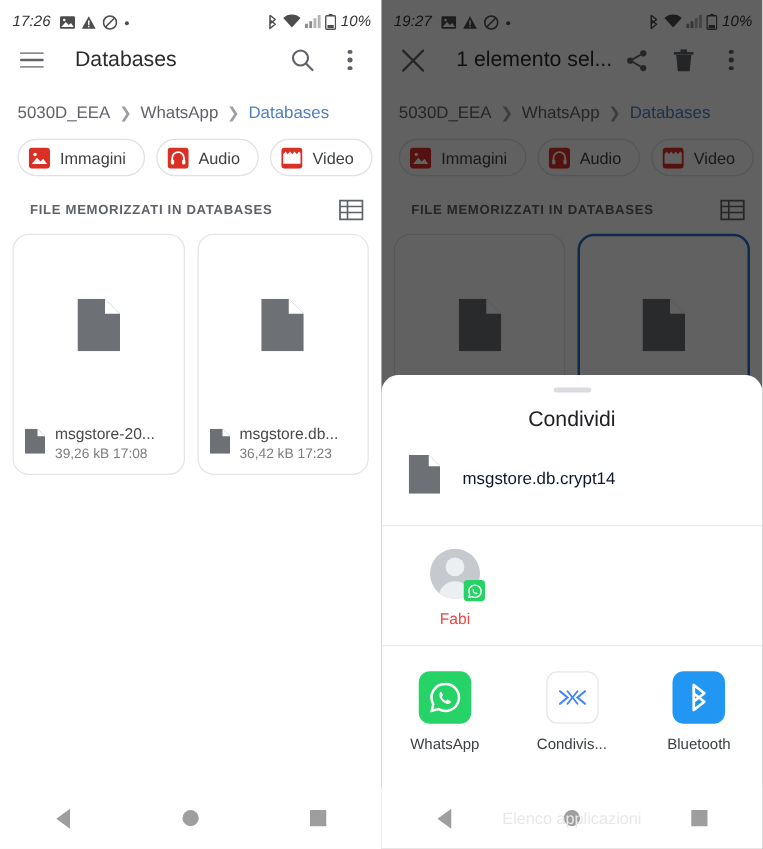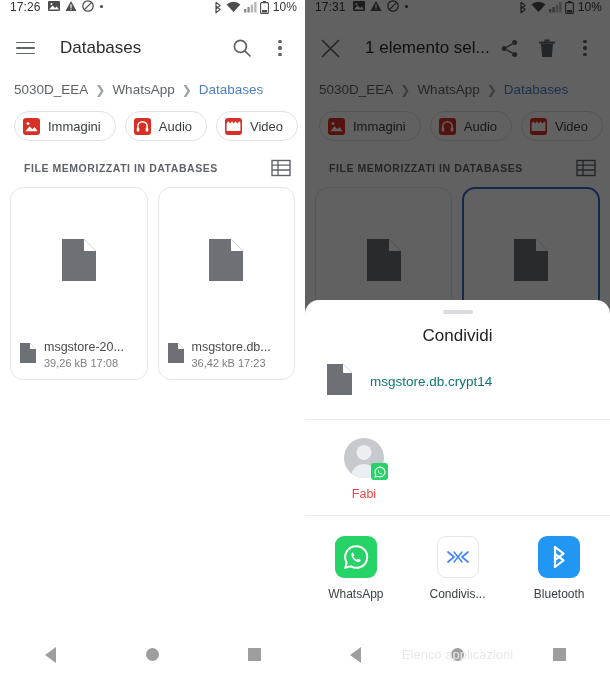--- a/index.html
+++ b/index.html
@@ -7,23 +7,24 @@
     width: 610px; height: 679px;
     font-family: "Liberation Sans", sans-serif;
     background: #ffffff;
     overflow: hidden;
   }
   .screens { display: flex; width: 610px; height: 679px; }
   .screen { width: 305px; height: 679px; position: relative; background: #fff; overflow: hidden; }
 
   
   .statusbar {
-    height: 24px; display: flex; align-items: flex-start;
+    height: 24px; display: flex; align-items: flex-end;
     padding: 0 8px 0 10px; font-size: 11.5px; color: #3c3c3c;
     letter-spacing: .1px;
+    font-style: italic;
   }
   .sb-time { font-size: 12px; color: #333; }
   .sb-left-icons { display: flex; align-items: center; gap: 5px; margin-left: 7px; }
   .sb-spacer { flex: 1; }
   .sb-right { display: flex; align-items: center; gap: 3px; }
   .sb-batt-txt { font-size: 12px; color: #333; margin-left: 1px; }
   .ic { display: inline-block; line-height: 0; }
 
   
   .appbar { height: 48px; display: flex; align-items: center; padding: 0 6px 0 12px; }
@@ -111,21 +112,21 @@
     position: absolute; inset: 0; background: rgba(0,0,0,.62);
   }
   .sheet {
     position: absolute; left: 0; right: 0; bottom: 0; top: 300px;
     background: #fff; border-radius: 14px 14px 0 0;
     display: flex; flex-direction: column;
   }
   .sheet-handle { width: 30px; height: 4px; border-radius: 2px; background: #dadce0; margin: 10px auto 0; }
   .sheet-title { text-align: center; font-size: 17px; color: #202124; margin-top: 12px; }
   .share-file { display: flex; align-items: center; gap: 18px; padding: 18px 22px 20px 22px; }
-  .share-file-name { font-size: 13.5px; color: #0f766e; }
+  .share-file-name { font-size: 13.5px; color: #0f172a; }
   .divider { height: 1px; background: #e8eaed; }
   .direct-row { display: flex; padding: 18px 0 14px 22px; }
   .contact { width: 74px; display: flex; flex-direction: column; align-items: center; gap: 9px; }
   .avatar-wrap { position: relative; width: 40px; height: 40px; }
   .avatar { width: 40px; height: 40px; border-radius: 50%; background: #c6c9cd; overflow: hidden; position: relative; }
   .avatar .head { position: absolute; left: 50%; top: 7px; transform: translateX(-50%); width: 15px; height: 15px; border-radius: 50%; background: #eceff1; }
   .avatar .body { position: absolute; left: 50%; bottom: -4px; transform: translateX(-50%); width: 26px; height: 18px; border-radius: 13px 13px 0 0; background: #eceff1; }
   .badge-wa {
     position: absolute; right: -4px; bottom: -2px; width: 17px; height: 17px;
     border-radius: 3px; background: #25d366; display: flex; align-items: center; justify-content: center;
@@ -335,21 +336,21 @@
         </div>
       <div class="nb">
           <div class="nb-recents"></div>
         </div>
     </div>
   </div>
 
   <div class="screen">
 
     <div class="statusbar">
-      <span class="sb-time">17:31</span>
+      <span class="sb-time">19:27</span>
       <span class="sb-left-icons">
         <span class="ic">
           <svg width="12" height="12" viewBox="0 0 12 12">
               <rect x="0" y="1" width="12" height="10" rx="1" fill="#4d4d4d"></rect>
               <circle cx="3.4" cy="4" r="1" fill="#fff"></circle>
               <path d="M1 9.5 L4.6 5.6 L7 8 L8.8 6.4 L11 9.5 Z" fill="#fff"></path>
             </svg>
         </span>
         <span class="ic">
           <svg width="12" height="12" viewBox="0 0 12 12">

